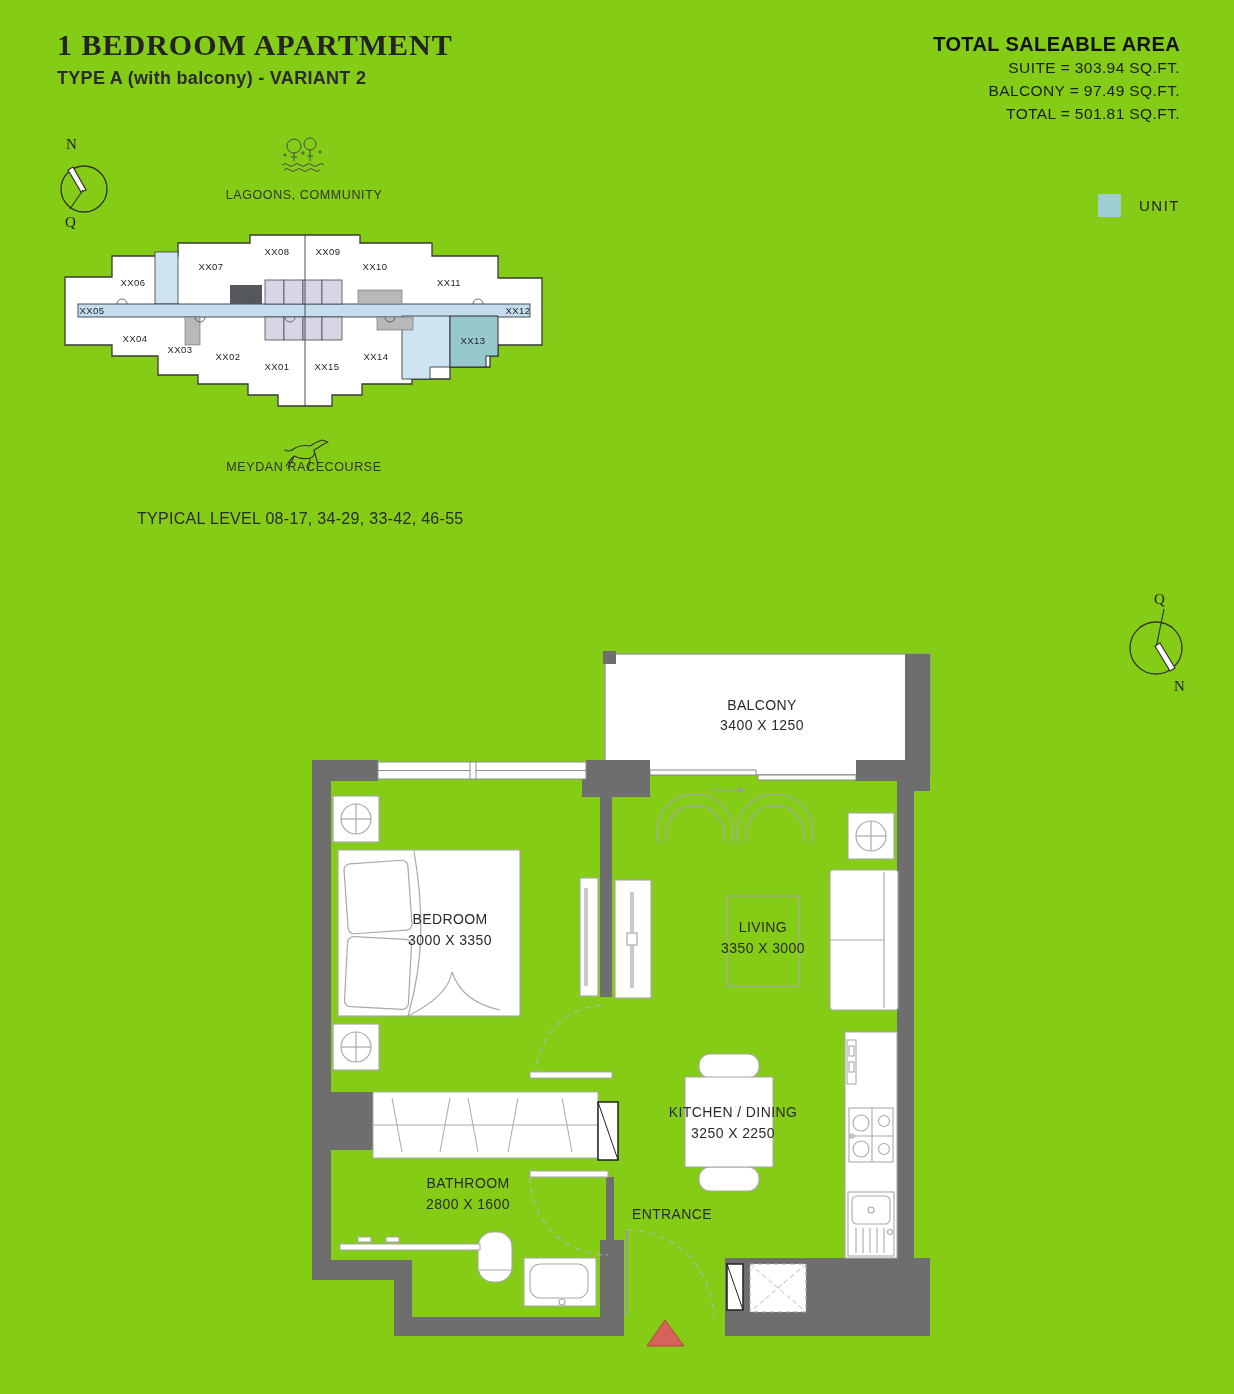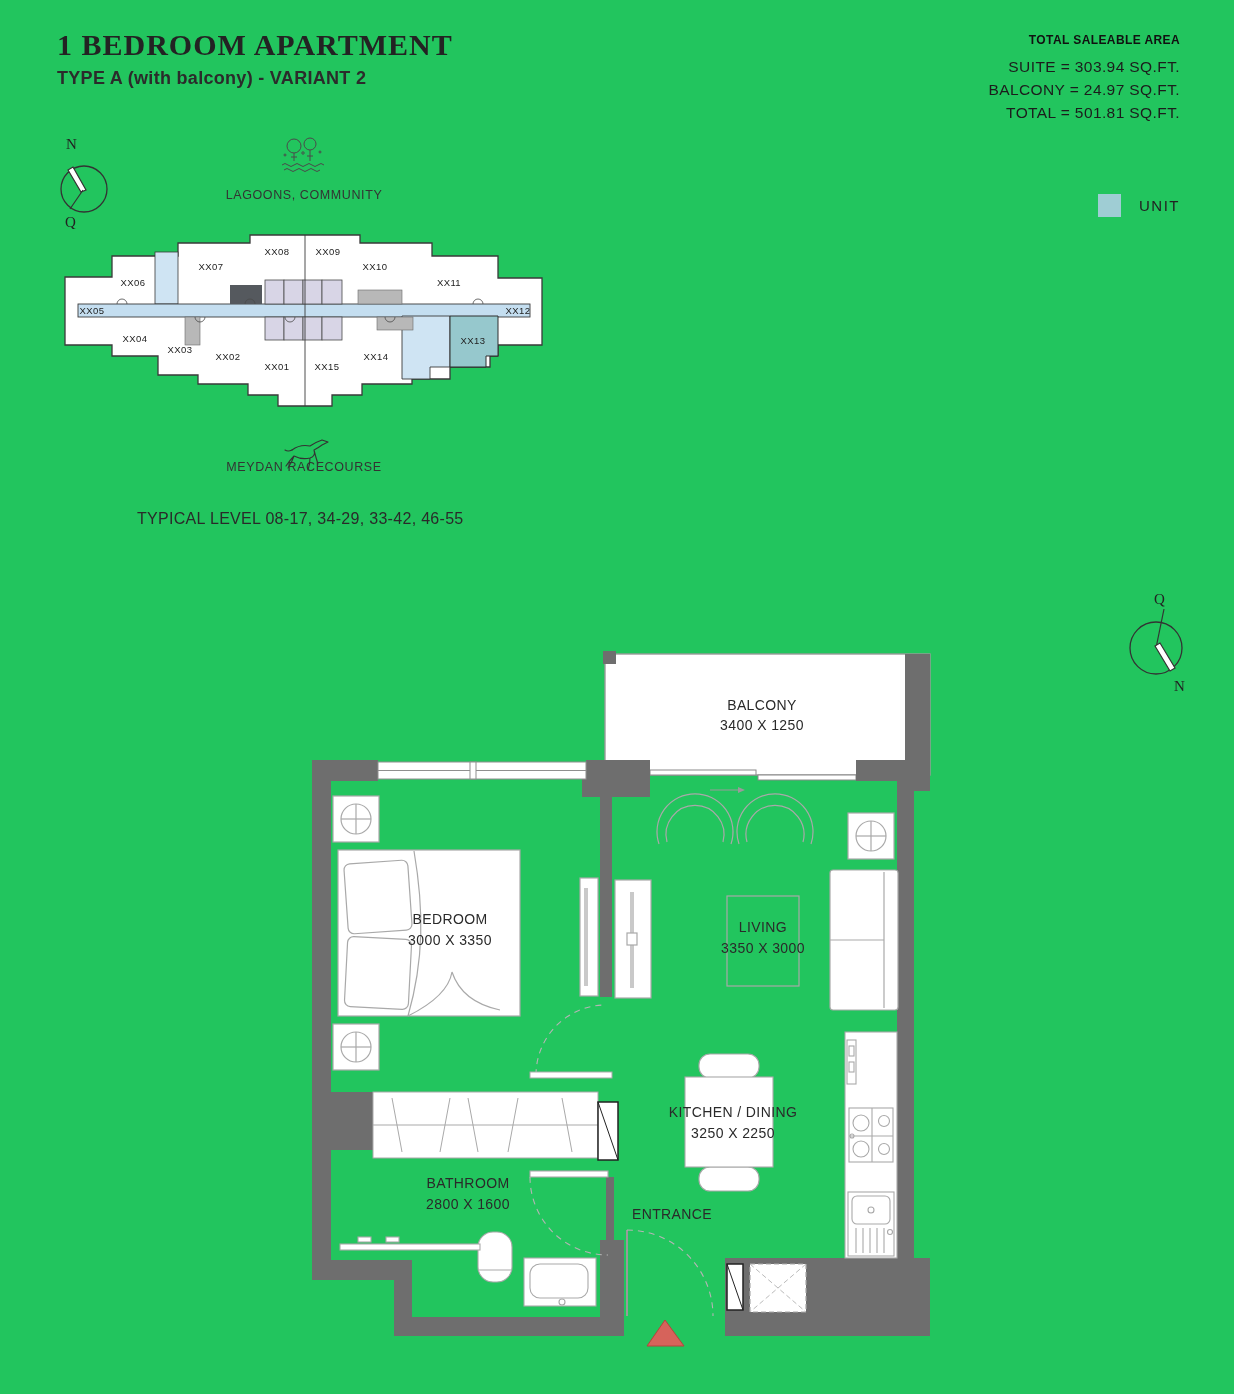--- a/index.html
+++ b/index.html
@@ -1,23 +1,23 @@
 <!DOCTYPE html>
 <html><head>
 <meta charset="utf-8">
 <style>
   html,body{margin:0;padding:0;background:#ffffff;}
-  #page{position:relative;width:1234px;height:1394px;background:#22c55e;overflow:hidden;
+  #page{position:relative;width:1234px;height:1394px;background:#84cc16;overflow:hidden;
         font-family:"Liberation Sans",sans-serif;color:#222;}
   .abs{position:absolute;}
   #title{left:57px;top:28px;font-family:"Liberation Serif",serif;font-size:30px;font-weight:600;
          letter-spacing:1px;color:#232323;}
   #subtitle{left:57px;top:68px;font-size:18px;font-weight:700;color:#2b2b2b;letter-spacing:.3px;}
   #area-panel{right:54px;top:33px;text-align:right;}
-  #area-panel .head{font-size:12px;font-weight:700;letter-spacing:.4px;color:#111;margin-bottom:8px;}
+  #area-panel .head{font-size:20px;font-weight:700;letter-spacing:.4px;color:#111;}
   #area-panel .line{font-size:15.5px;color:#1c1c1c;letter-spacing:.4px;line-height:23px;}
   #legend{right:54px;top:194px;display:flex;align-items:center;gap:10px;}
   #legend .swatch{width:23px;height:23px;background:#9fcdd4;}
   #legend .lab{font-size:15px;letter-spacing:1.5px;color:#222;margin-left:8px;}
   .landmark-label{font-size:12.5px;letter-spacing:.6px;color:#333;text-align:center;width:320px;}
   #typical{left:137px;top:510px;font-size:16px;letter-spacing:.3px;color:#2a2a2a;}
   svg text{font-family:"Liberation Sans",sans-serif;}
   .room-name{font-size:14px;fill:#2a2a2a;letter-spacing:.4px;}
   .kp-lab{font-size:9.5px;fill:#222;letter-spacing:.4px;}
   .comp-lab{font-family:"Liberation Serif",serif;font-size:15px;fill:#222;}
@@ -26,21 +26,21 @@
 <body>
 
 <div id="page">
 
   <div id="title" class="abs">1 BEDROOM APARTMENT</div>
   <div id="subtitle" class="abs">TYPE A (with balcony) - VARIANT 2</div>
 
   <div id="area-panel" class="abs">
     <div class="head">TOTAL SALEABLE AREA</div>
     <div class="line">SUITE = 303.94 SQ.FT.</div>
-    <div class="line">BALCONY = 24.97 SQ.FT.</div>
+    <div class="line">BALCONY = 97.49 SQ.FT.</div>
     <div class="line">TOTAL = 501.81 SQ.FT.</div>
   </div>
 
   <div id="legend" class="abs">
     <div class="swatch"></div>
     <div class="lab">UNIT</div>
   </div>
 
   <svg class="abs" style="left:52px;top:133px;" width="62" height="96" viewBox="0 0 62 96">
     <text x="14" y="16" class="comp-lab">N</text>

